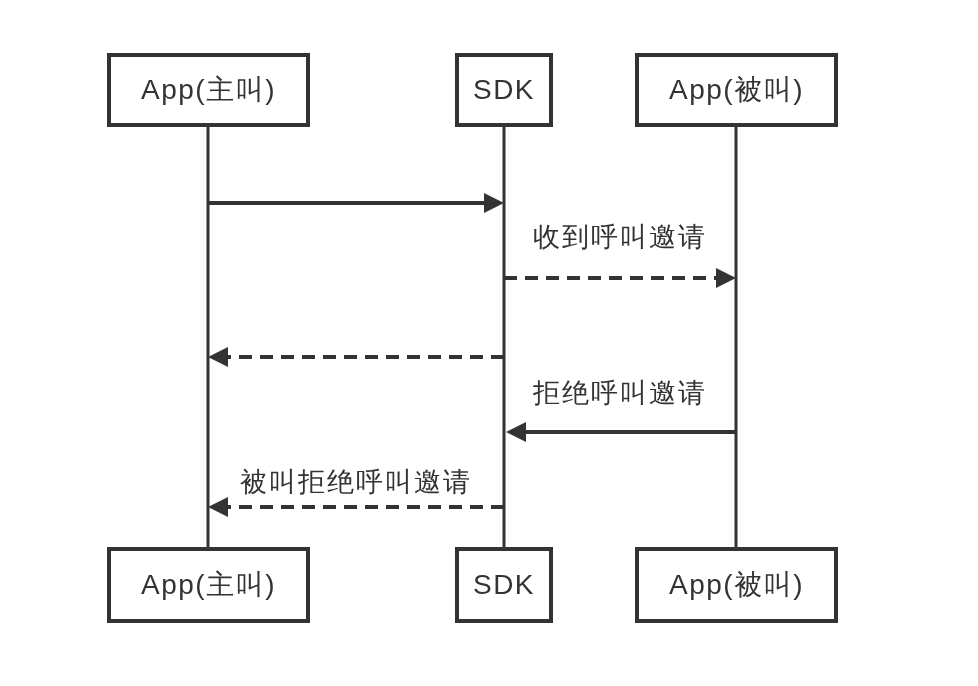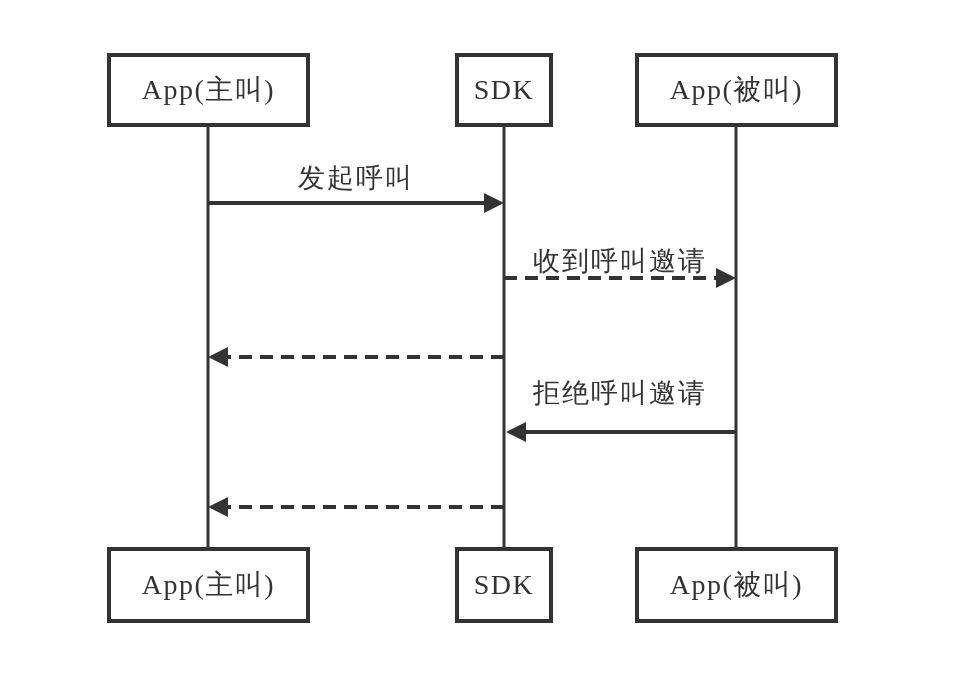--- a/index.html
+++ b/index.html
@@ -1,19 +1,19 @@
 <!DOCTYPE html>
 <html style="--ink: #333333; --bg: #ffffff;"><head>
 <meta charset="utf-8">
 <style>
   :root { --ink: #333333; --bg: #ffffff; }
   html,body { margin:0; padding:0; background:var(--bg); }
   .canvas {
     position:relative; width:978px; height:686px; background:var(--bg);
-    font-family:Liberation Serif, serif; overflow:hidden;
+    font-family:Liberation Sans, sans-serif; overflow:hidden;
     color:var(--ink);
   }
   .pbox {
     position:absolute; box-sizing:border-box; border:4px solid var(--ink);
     background:var(--bg); display:flex; align-items:center; justify-content:center;
     font-size:28px; letter-spacing:1.5px; color:var(--ink); z-index:2;
   }
   .msg-label {
     position:absolute; transform:translateX(-50%); white-space:nowrap;
     font-size:27px; line-height:34px; letter-spacing:2px; color:var(--ink); z-index:3;
@@ -60,17 +60,17 @@
   <div class="pbox" style="left:107px; top:547px; width:203px; height:76px;">
     <span>App(主叫)</span>
   </div>
   <div class="pbox" style="left:455px; top:547px; width:98px; height:76px;">
     <span>SDK</span>
   </div>
   <div class="pbox" style="left:635px; top:547px; width:203px; height:76px;">
     <span>App(被叫)</span>
   </div>
 
-  <div class="msg-label" style="left:356px; top:161px;">发起呼叫</div>
-  <div class="msg-label" style="left:620px; top:244px;">收到呼叫邀请</div>
+  <div class="msg-label" style="left:620px; top:220px;">收到呼叫邀请</div>
   <div class="msg-label" style="left:620px; top:376px;">拒绝呼叫邀请</div>
+  <div class="msg-label" style="left:356px; top:465px;">被叫拒绝呼叫邀请</div>
 
 </div>
 
 </body></html>

